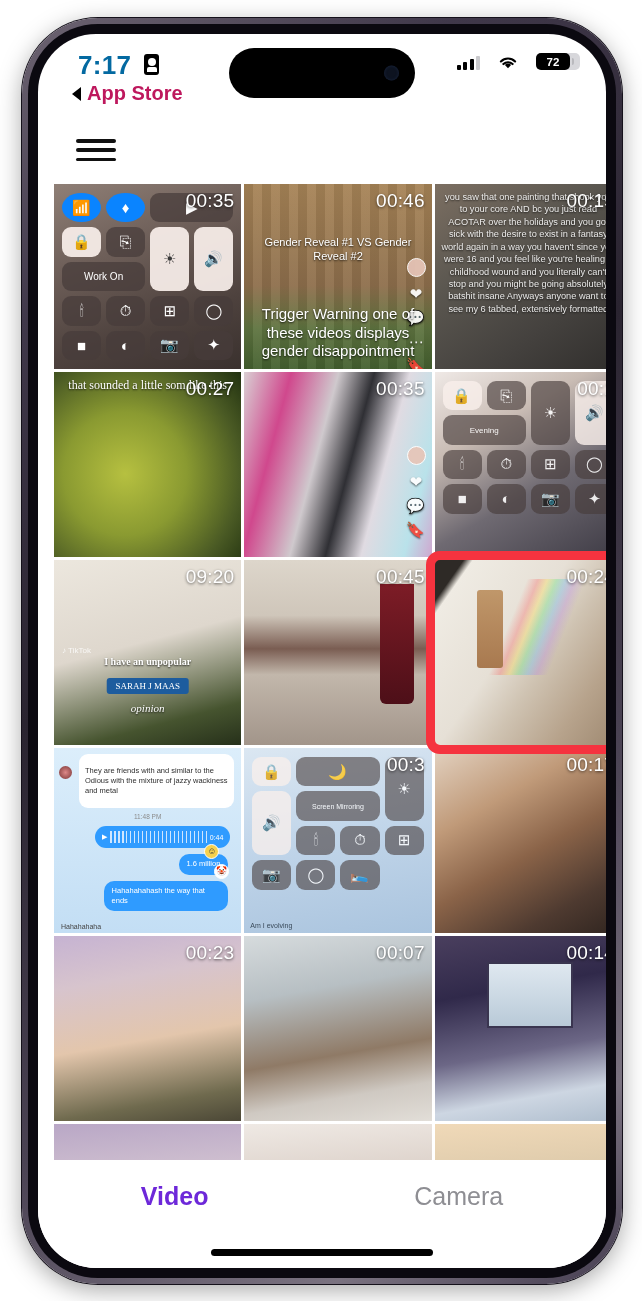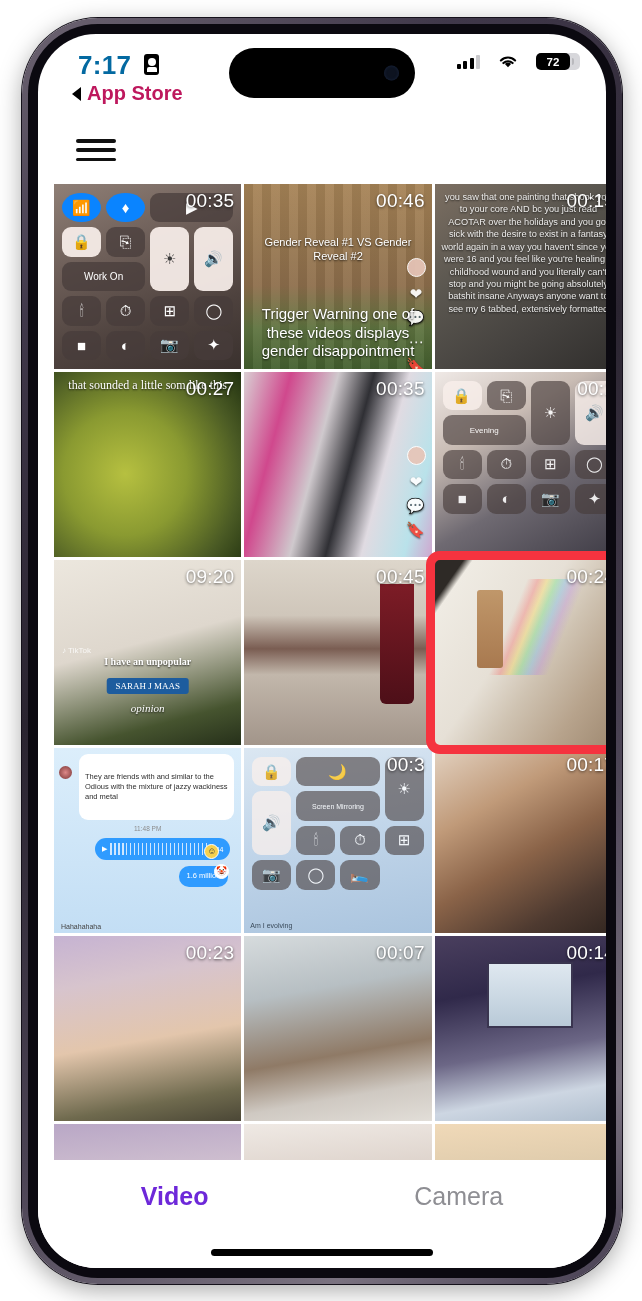--- a/index.html
+++ b/index.html
@@ -78,21 +78,21 @@
     left: 3.5px; top: 3.5px; width: 8px; height: 8px;
     border-radius: 50%; background: #fff;
   }
   .status-rec::before {
     content: ""; position: absolute;
     left: 2.5px; top: 13px; width: 10px; height: 5px;
     border-radius: 2px 2px 0 0; background: #fff;
   }
   .status-right {
     position: absolute; right: 36px; top: 19px;
-    display: flex; align-items: flex-start; gap: 17px;
+    display: flex; align-items: flex-end; gap: 17px;
   }
   .sig { display: flex; align-items: flex-end; gap: 2.5px; height: 16px; }
   .sig i { display:block; width: 4px; background:#000; border-radius: 1px; }
   .sig i:nth-child(1){ height:5px; }
   .sig i:nth-child(2){ height:8px; }
   .sig i:nth-child(3){ height:11px; }
   .sig i:nth-child(4){ height:14px; background:#c9c9cc; }
   .wifi { width: 22px; height: 16px; position: relative; }
   .batt {
     width: 34px; height: 17px; border-radius: 5px;
@@ -236,21 +236,21 @@
     display:flex; flex-direction:column; align-items:center; gap:9px;
     color:#fff; font-size:9px; z-index:4; opacity:.92;
     text-shadow:0 1px 2px rgba(0,0,0,.7);
   }
   .tiktok-side .av { width:19px; height:19px; border-radius:50%; background:#e7c5b8; border:1.5px solid #fff; }
   .tiktok-side .gl { font-size:15px; line-height:1; }
 
   
   .msg-wrap { position:absolute; inset:0; padding: 6px 7px; font-size: 7.5px; color:#3b3b3b; }
   .bub-in {
-    background:#fff; border-radius: 9px; padding: 18px 6px;
+    background:#fff; border-radius: 9px; padding: 12px 6px;
     margin-left: 18px; line-height:1.35; color:#2e2e2e;
   }
   .bub-out {
     background:#2f9bff; color:#fff; border-radius: 10px;
     padding: 5px 8px; margin: 6px 6px 0 auto; width: fit-content; max-width: 72%;
     line-height:1.35;
   }
   .bub-audio {
     background:#2f9bff; border-radius: 14px; height: 22px;
     margin: 6px 4px 0 34px; display:flex; align-items:center; gap:3px;
@@ -510,20 +510,21 @@
             <div class="bub-in">They are friends with and similar to the Odious with the mixture of jazzy wackiness and metal</div>
             <div class="msg-time">11:48 PM</div>
             <div class="bub-audio">
               <span>▶</span>
               <span class="wave"></span>
               <span>0:44</span>
             </div>
             <div class="msg-react" style="right:22px; top:96px;">☺</div>
             <div class="msg-react" style="right:12px; top:116px; background:#fff;">🤡</div>
             <div class="bub-out">1.6 million</div>
+            <div class="bub-out">Hahahahahash the way that ends</div>
             <div style="position:absolute; left:7px; bottom:3px; font-size:7px; color:#444;">Hahahahaha</div>
           </div>
           <div class="dur"></div>
         </div>
 
         <div class="cell bg-cc3">
           <div class="cc" style="opacity:.82">
             <div class="tile light">
                 <div class="cc-ico dark">🔒</div>
               </div>

